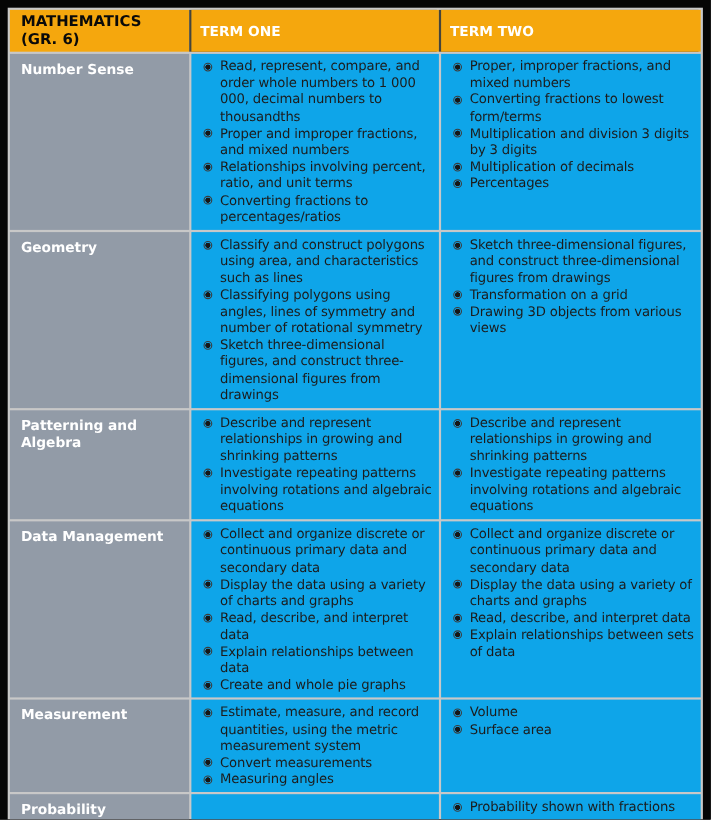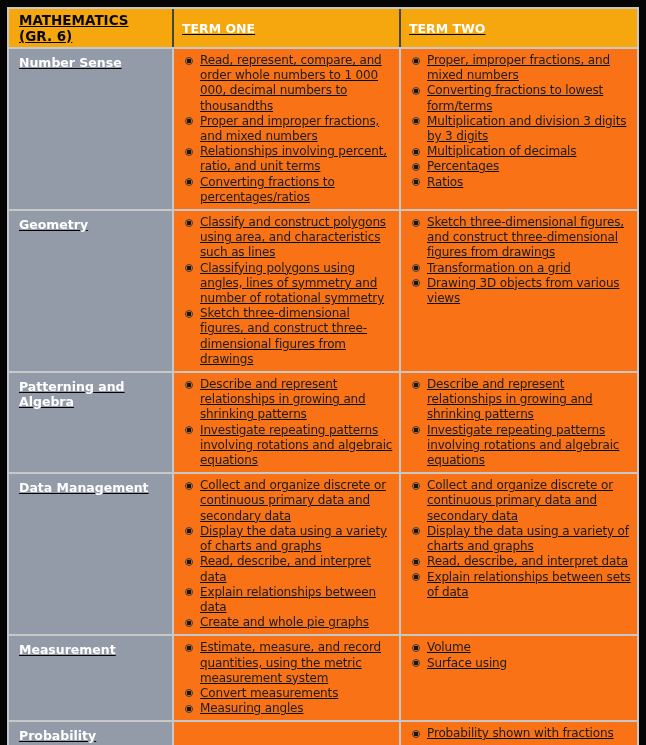--- a/index.html
+++ b/index.html
@@ -1,20 +1,19 @@
 <!DOCTYPE html>
 <html><head>
 <meta charset="utf-8">
 <style>
   html,body{margin:0;padding:0;background:#050505;}
   .frame{
     width:646px;height:745px;box-sizing:border-box;
     padding:7px;background:#050505;overflow:hidden;
     font-family:"DejaVu Sans","Liberation Sans",sans-serif;
-    text-decoration:underline;
   }
   .grid{
     display:grid;
     grid-template-columns:163px 225px 1fr;
     gap:2px;
     padding:2px;
     background:#c8c8c8;
     box-sizing:border-box;
   }
   .cell{box-sizing:border-box;}
@@ -28,21 +27,21 @@
   .head.subject{color:#0a0a0a;font-size:13.5px;padding-left:10px;}
   .head.term{color:#ffffff;font-size:12.5px;box-shadow:-2px 0 0 0 #45453a;}
   .strand{
     background:#929ba7;
     color:#ffffff;
     font-weight:bold;
     font-size:12.5px;
     padding:6px 20px 4px 10px;
   }
   .content{
-    background:#f97316;
+    background:#0ea5e9;
     color:#1c1c1c;
     font-size:12px;
     line-height:15.2px;
     letter-spacing:-0.15px;
     padding:4px 6px 4px 9px;
   }
   ul.items{margin:0;padding:0;list-style:none;}
   li.item{position:relative;padding-left:17px;}
   .bullet{
     position:absolute;left:2px;top:3.5px;
@@ -69,21 +68,20 @@
           <li class="item"><span class="bullet"></span><span class="txt">Converting fractions to percentages/ratios</span></li>
         </ul>
       </div>
       <div class="cell content">
         <ul class="items">
           <li class="item"><span class="bullet"></span><span class="txt">Proper, improper fractions, and mixed numbers</span></li>
           <li class="item"><span class="bullet"></span><span class="txt">Converting fractions to lowest form/terms</span></li>
           <li class="item"><span class="bullet"></span><span class="txt">Multiplication and division 3 digits by 3 digits</span></li>
           <li class="item"><span class="bullet"></span><span class="txt">Multiplication of decimals</span></li>
           <li class="item"><span class="bullet"></span><span class="txt">Percentages</span></li>
-          <li class="item"><span class="bullet"></span><span class="txt">Ratios</span></li>
         </ul>
       </div>
       <div class="cell strand">Geometry</div>
       <div class="cell content">
         <ul class="items">
           <li class="item"><span class="bullet"></span><span class="txt">Classify and construct polygons using area, and characteristics such as lines</span></li>
           <li class="item"><span class="bullet"></span><span class="txt">Classifying polygons using angles, lines of symmetry and number of rotational symmetry</span></li>
           <li class="item"><span class="bullet"></span><span class="txt">Sketch three-dimensional figures, and construct three-dimensional figures from drawings</span></li>
         </ul>
       </div>
@@ -129,21 +127,21 @@
       <div class="cell content">
         <ul class="items">
           <li class="item"><span class="bullet"></span><span class="txt">Estimate, measure, and record quantities, using the metric measurement system</span></li>
           <li class="item"><span class="bullet"></span><span class="txt">Convert measurements</span></li>
           <li class="item"><span class="bullet"></span><span class="txt">Measuring angles</span></li>
         </ul>
       </div>
       <div class="cell content">
         <ul class="items">
           <li class="item"><span class="bullet"></span><span class="txt">Volume</span></li>
-          <li class="item"><span class="bullet"></span><span class="txt">Surface using</span></li>
+          <li class="item"><span class="bullet"></span><span class="txt">Surface area</span></li>
         </ul>
       </div>
       <div class="cell strand">Probability</div>
       <div class="cell content">
         <ul class="items"></ul>
       </div>
       <div class="cell content">
         <ul class="items">
           <li class="item"><span class="bullet"></span><span class="txt">Probability shown with fractions</span></li>
         </ul>

